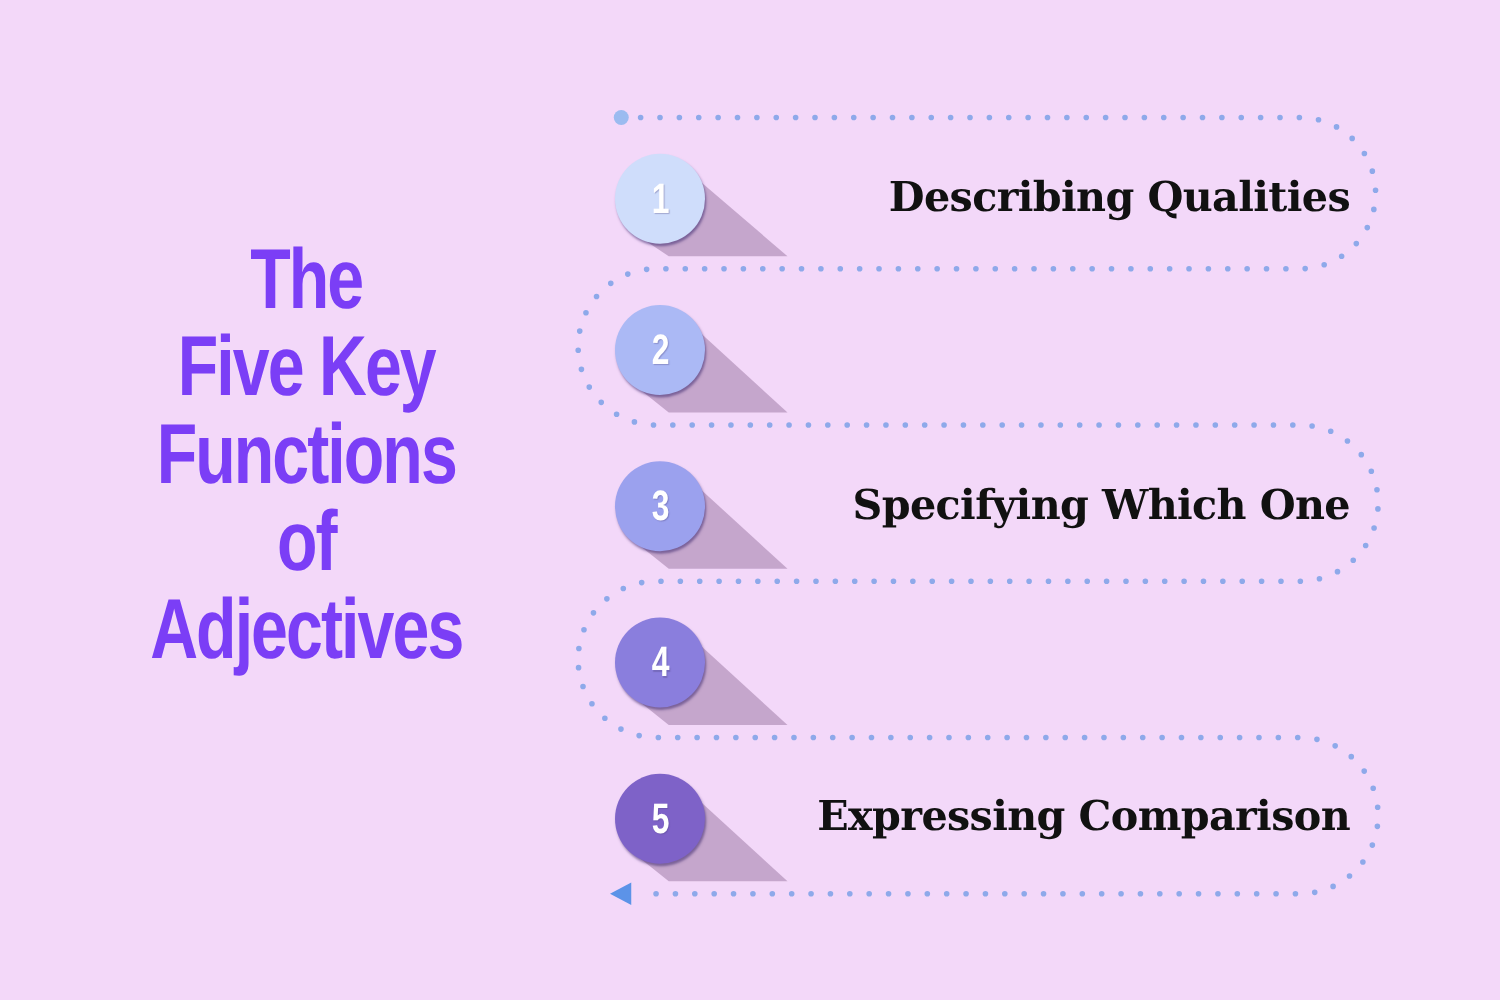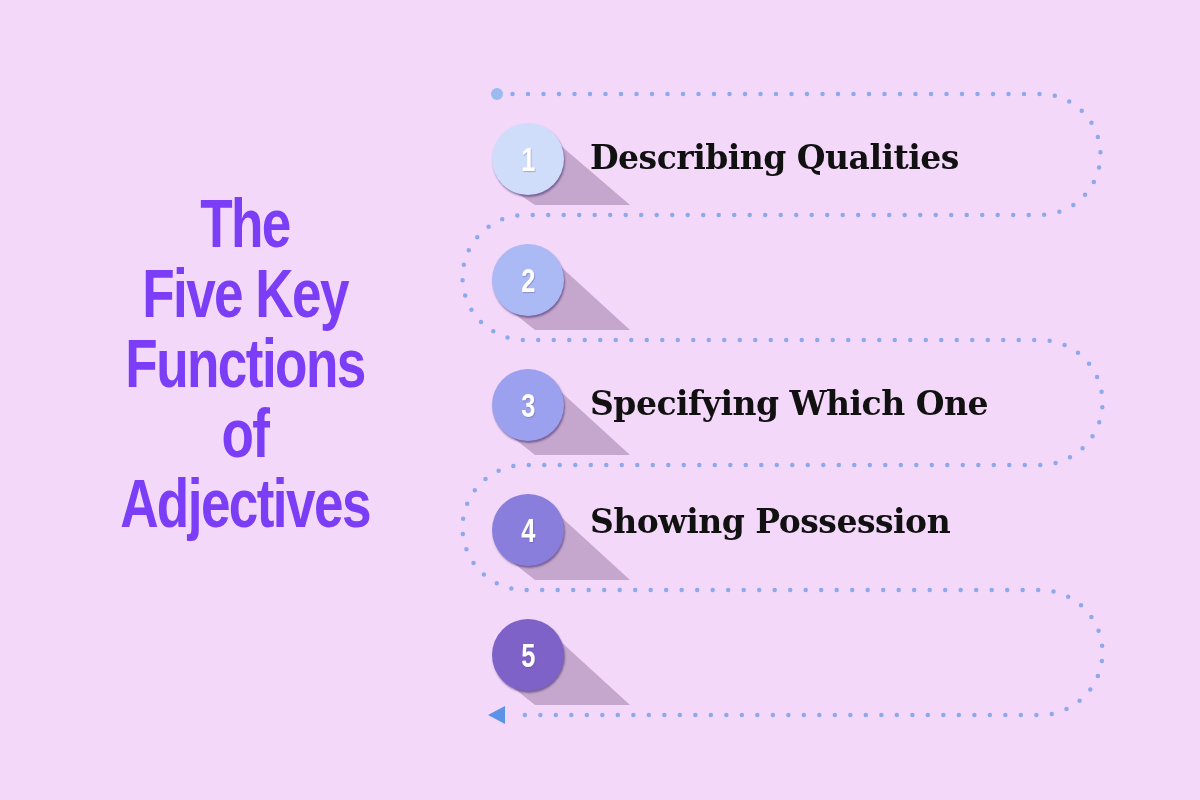--- a/index.html
+++ b/index.html
@@ -59,21 +59,21 @@
       font-weight: bold;
       font-size: 34px;
       color: #FFFFFF;
       transform: scaleX(0.75);
       text-shadow: 1px 1px 1px rgba(80, 70, 130, 0.35);
     }
     .label {
       position: absolute;
       left: 590px;
       width: 490px;
-      text-align: left;
+      text-align: right;
       font-family: "DejaVu Serif", serif;
       font-weight: bold;
       font-size: 33px;
       color: #111111;
       letter-spacing: -0.5px;
     }
   </style>
 </head>
 <body>
 
@@ -116,20 +116,20 @@
   <div class="circle" style="top:369px; background:#9BA1EE;">
     <span class="circle-num">3</span>
   </div>
   <div class="label" style="top:384px;">Specifying Which One</div>
 </div>
 
 <div class="step" style="top:0px;">
   <div class="circle" style="top:494px; background:#8A7EDD;">
     <span class="circle-num">4</span>
   </div>
-  <div class="label" style="top:502px;">Showing Possession</div>
 </div>
 
 <div class="step" style="top:0px;">
   <div class="circle" style="top:619px; background:#7E62C8;">
     <span class="circle-num">5</span>
   </div>
+  <div class="label" style="top:633px;">Expressing Comparison</div>
 </div>
 
 </body></html>

